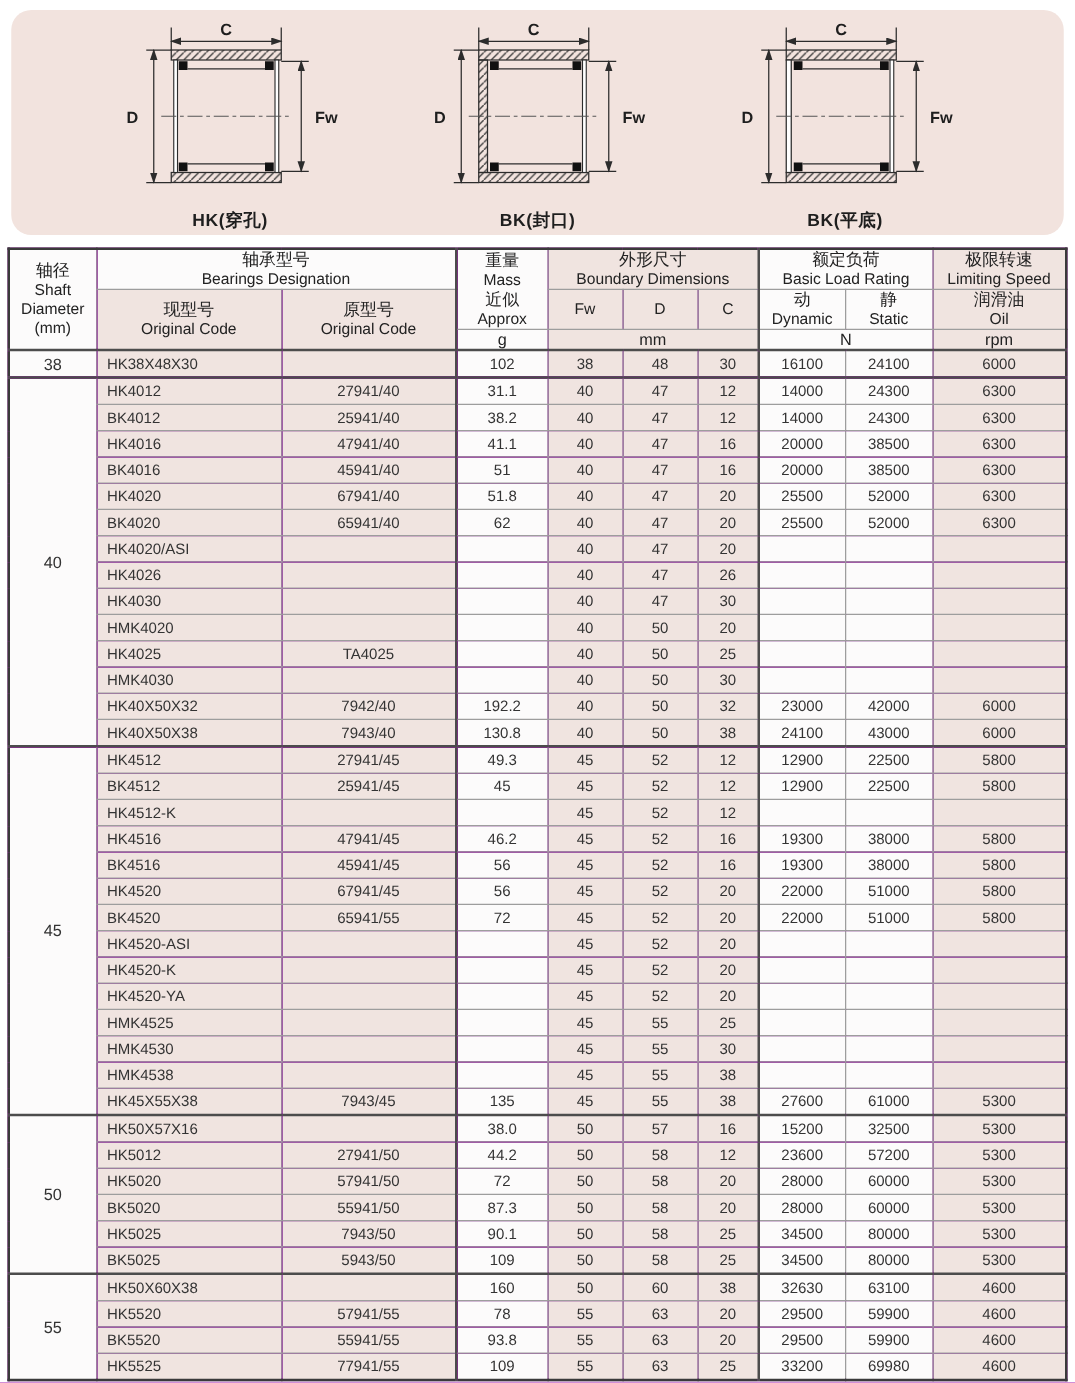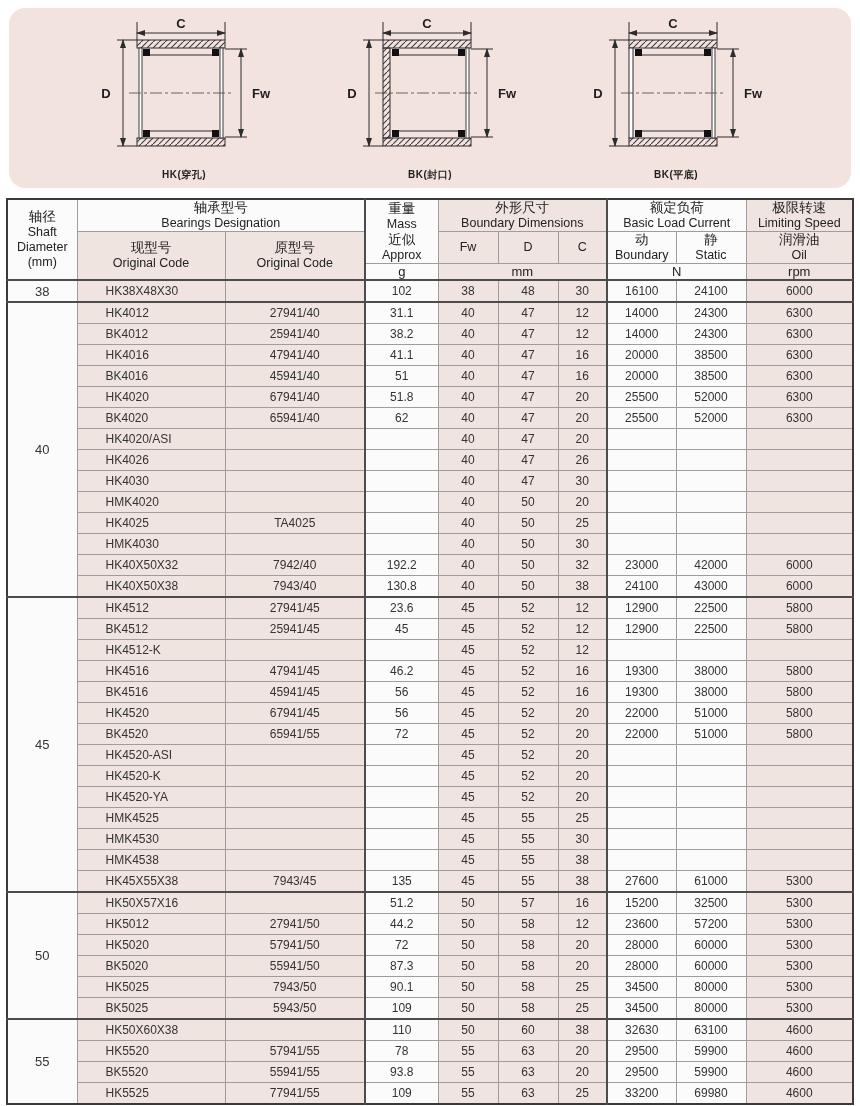--- a/index.html
+++ b/index.html
@@ -17,21 +17,21 @@
     background:#f2e3de;
     border-radius:16px;
     display:flex;
     justify-content:center;
     align-items:flex-start;
     gap:64px;
     padding-top:10px;
     box-sizing:border-box;
   }
   figure{margin:0;display:flex;flex-direction:column;align-items:center;}
-  figcaption{font-size:10px;font-weight:bold;color:#1e1e1e;margin-top:0px;letter-spacing:.5px;}
+  figcaption{font-size:14px;font-weight:bold;color:#1e1e1e;margin-top:0px;letter-spacing:.5px;}
   .dim-label{font-size:13px;font-weight:bold;fill:#1e1e1e;}
   
   table{
     border-collapse:collapse;
     table-layout:fixed;
     margin:10px auto 0 auto;
     border:2px solid #3a3a3a;
     background:#a21caf;
   }
   th,td{
@@ -40,21 +40,21 @@
     vertical-align:middle;
     padding:0;
     overflow:hidden;
     white-space:nowrap;
   }
   thead th{font-weight:normal;background:#fcfbfb;}
   thead .zh{font-size:13.5px;line-height:16px;color:#222;}
   thead .en{font-size:12.5px;line-height:15px;color:#222;}
   thead .unit{font-size:13px;line-height:15px;color:#222;}
   tbody td{height:20px;font-size:12px;color:#333;}
-  tbody td.col-cur{text-align:left;padding-left:28px;}
+  tbody td.col-cur{text-align:left;padding-left:8px;}
   tbody td.col-shaft{font-size:13px;background:#fcfbfb;}
   .pink{background:#f0e4e0;}
   .white{background:#fcfbfb;}
   .vthick{border-left:2px solid #4c4c4c;}
   tr.group-start td{border-top:2px solid #4c4c4c;}
 </style>
 </head>
 <body>
 
 <svg width="0" height="0" style="position:absolute" aria-hidden="true">
@@ -193,21 +193,21 @@
         <div class="en">Mass</div>
         <div class="zh">近似</div>
         <div class="en">Approx</div>
       </th>
       <th colspan="3" class="pink">
         <div class="zh">外形尺寸</div>
         <div class="en">Boundary Dimensions</div>
       </th>
       <th colspan="2" class="white vthick">
         <div class="zh">额定负荷</div>
-        <div class="en">Basic Load Current</div>
+        <div class="en">Basic Load Rating</div>
       </th>
       <th class="pink">
         <div class="zh">极限转速</div>
         <div class="en">Limiting Speed</div>
       </th>
     </tr>
     <tr>
       <th rowspan="2" class="pink">
         <div class="zh">现型号</div>
         <div class="en">Original Code</div>
@@ -220,21 +220,21 @@
           <div class="en">Fw</div>
         </th>
       <th class="pink">
           <div class="en">D</div>
         </th>
       <th class="pink">
           <div class="en">C</div>
         </th>
       <th class="white vthick">
         <div class="zh">动</div>
-        <div class="en">Boundary</div>
+        <div class="en">Dynamic</div>
       </th>
       <th class="white">
         <div class="zh">静</div>
         <div class="en">Static</div>
       </th>
       <th class="pink">
         <div class="zh">润滑油</div>
         <div class="en">Oil</div>
       </th>
     </tr>
@@ -418,21 +418,21 @@
         <td class="col-d pink">50</td>
         <td class="col-c pink">38</td>
         <td class="col-dyn white vthick">24100</td>
         <td class="col-stat white">43000</td>
         <td class="col-oil pink">6000</td>
       </tr>
       <tr class="group-start">
         <td rowspan="14" class="col-shaft">45</td>
         <td class="col-cur pink">HK4512</td>
         <td class="col-orig pink">27941/45</td>
-        <td class="col-mass white vthick">23.6</td>
+        <td class="col-mass white vthick">49.3</td>
         <td class="col-fw pink">45</td>
         <td class="col-d pink">52</td>
         <td class="col-c pink">12</td>
         <td class="col-dyn white vthick">12900</td>
         <td class="col-stat white">22500</td>
         <td class="col-oil pink">5800</td>
       </tr>
       <tr>
         <td class="col-cur pink">BK4512</td>
         <td class="col-orig pink">25941/45</td>
@@ -573,21 +573,21 @@
         <td class="col-d pink">55</td>
         <td class="col-c pink">38</td>
         <td class="col-dyn white vthick">27600</td>
         <td class="col-stat white">61000</td>
         <td class="col-oil pink">5300</td>
       </tr>
       <tr class="group-start">
         <td rowspan="6" class="col-shaft">50</td>
         <td class="col-cur pink">HK50X57X16</td>
         <td class="col-orig pink"></td>
-        <td class="col-mass white vthick">51.2</td>
+        <td class="col-mass white vthick">38.0</td>
         <td class="col-fw pink">50</td>
         <td class="col-d pink">57</td>
         <td class="col-c pink">16</td>
         <td class="col-dyn white vthick">15200</td>
         <td class="col-stat white">32500</td>
         <td class="col-oil pink">5300</td>
       </tr>
       <tr>
         <td class="col-cur pink">HK5012</td>
         <td class="col-orig pink">27941/50</td>
@@ -640,21 +640,21 @@
         <td class="col-d pink">58</td>
         <td class="col-c pink">25</td>
         <td class="col-dyn white vthick">34500</td>
         <td class="col-stat white">80000</td>
         <td class="col-oil pink">5300</td>
       </tr>
       <tr class="group-start">
         <td rowspan="4" class="col-shaft">55</td>
         <td class="col-cur pink">HK50X60X38</td>
         <td class="col-orig pink"></td>
-        <td class="col-mass white vthick">110</td>
+        <td class="col-mass white vthick">160</td>
         <td class="col-fw pink">50</td>
         <td class="col-d pink">60</td>
         <td class="col-c pink">38</td>
         <td class="col-dyn white vthick">32630</td>
         <td class="col-stat white">63100</td>
         <td class="col-oil pink">4600</td>
       </tr>
       <tr>
         <td class="col-cur pink">HK5520</td>
         <td class="col-orig pink">57941/55</td>

